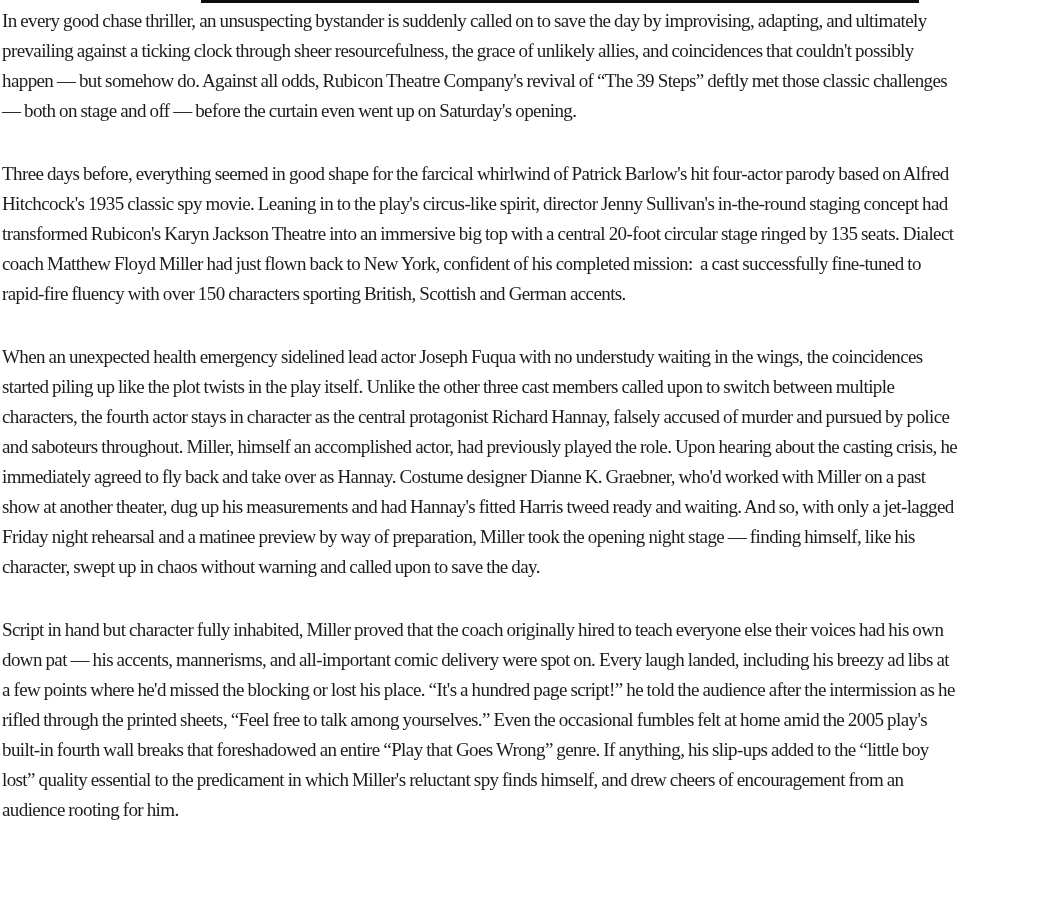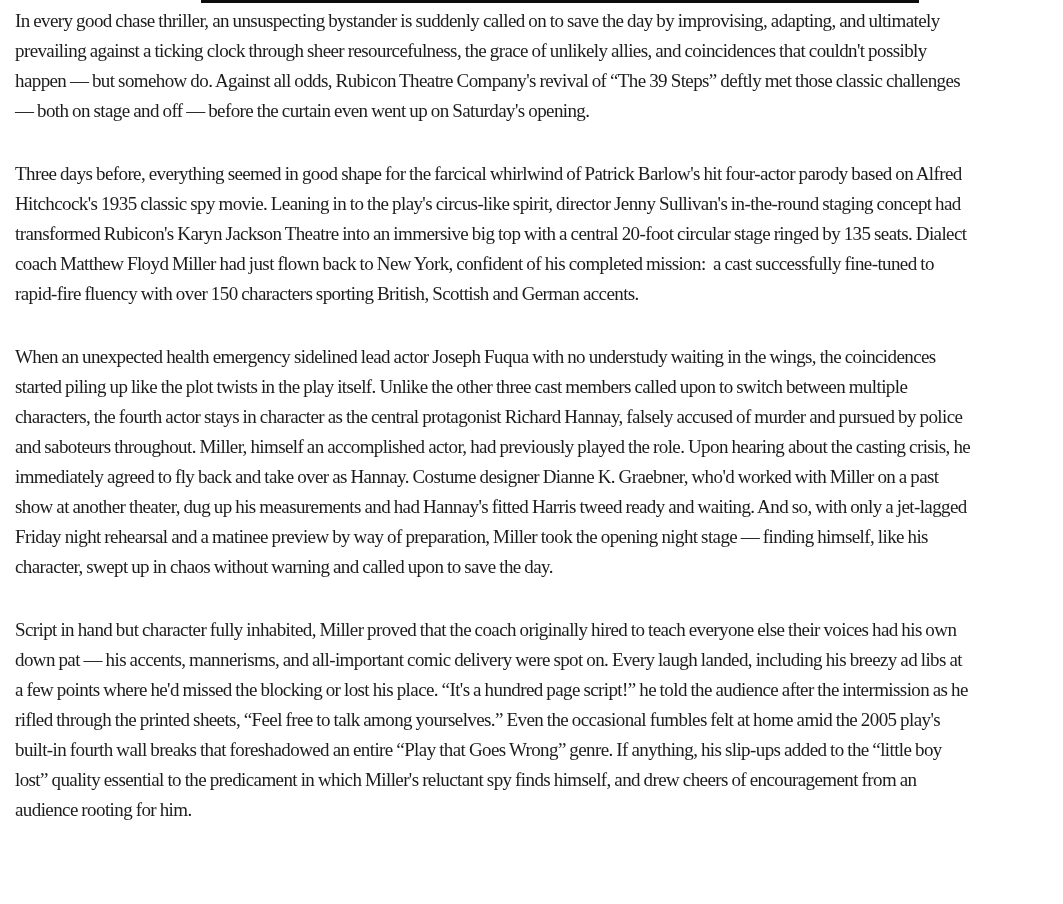--- a/index.html
+++ b/index.html
@@ -17,21 +17,21 @@
   .cropped-top-bar {
     position: absolute;
     left: 201px;
     top: 0;
     width: 718px;
     height: 3px;
     background: #0d0d0d;
   }
   .article {
     position: absolute;
-    left: 15px;
+    left: 2px;
     top: 6px;
     width: 958px;
     font-family: "Liberation Serif", "DejaVu Serif", serif;
     font-size: 19px;
     line-height: 30px;
     letter-spacing: -0.6px;
     word-spacing: -0.5px;
     color: #1c1c1c;
     text-align: left;
   }

